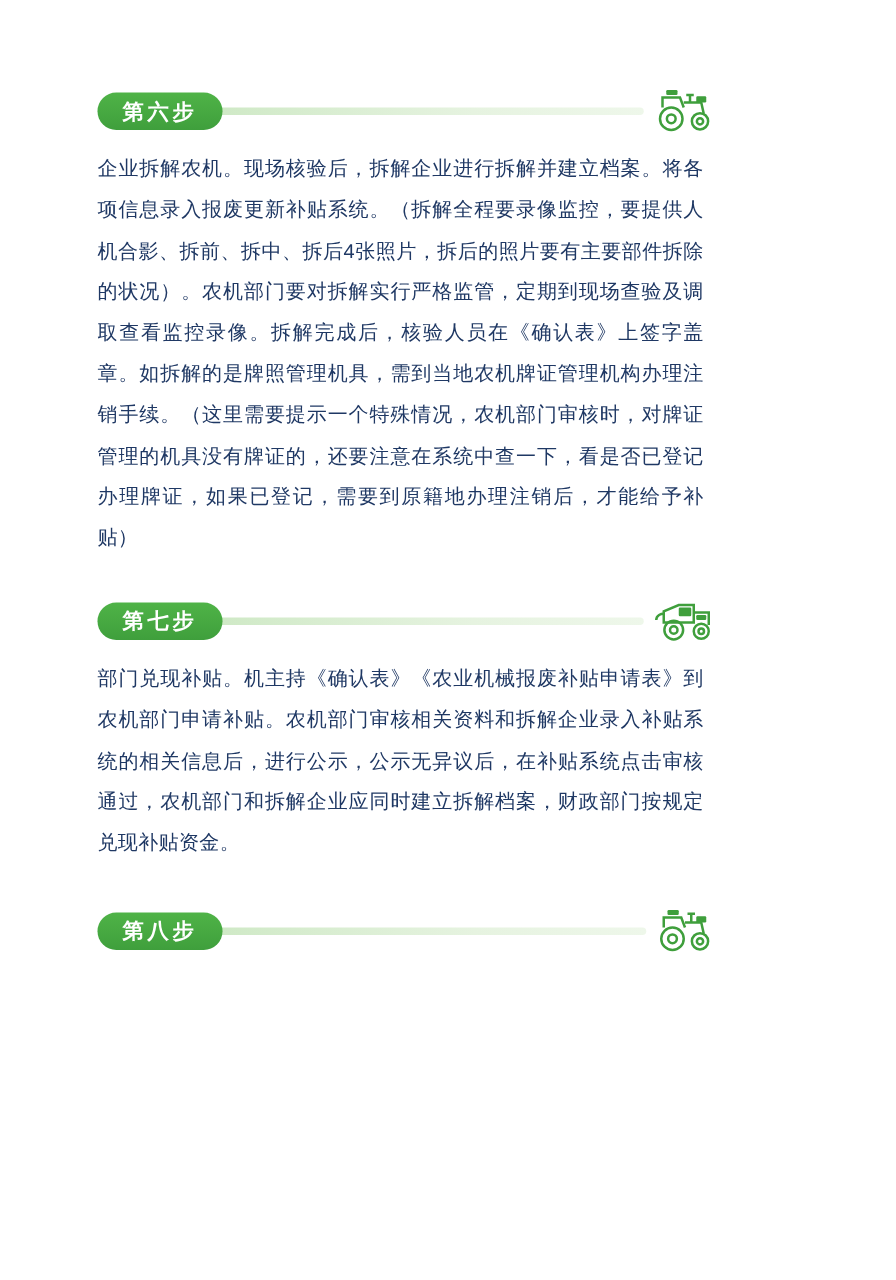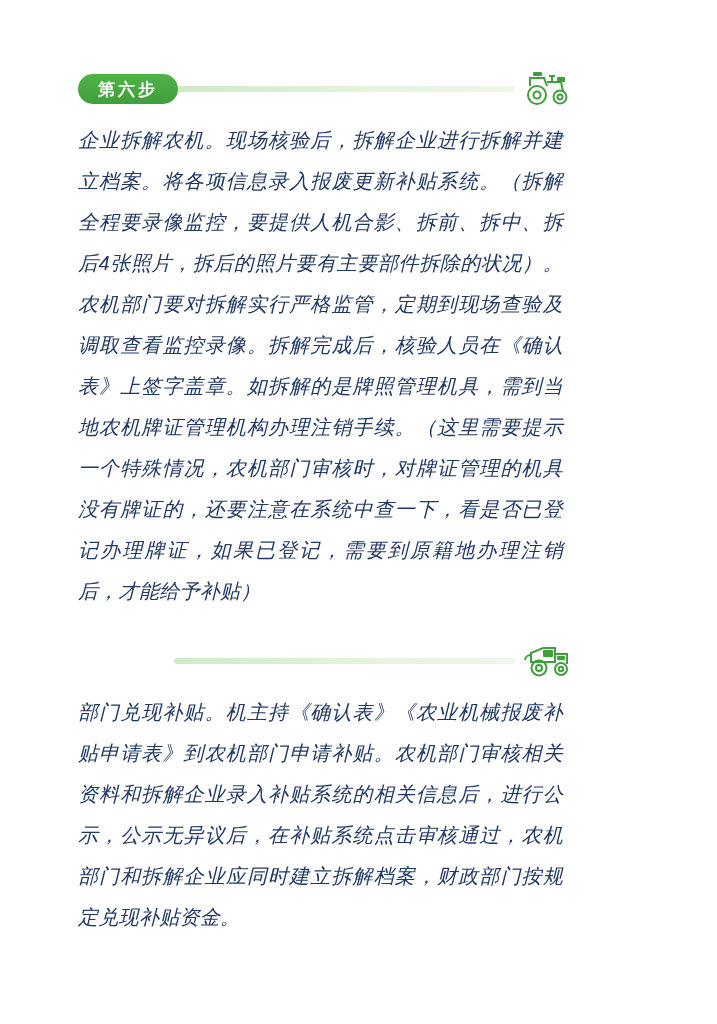--- a/index.html
+++ b/index.html
@@ -61,27 +61,26 @@
   .step-rule.short { right: 46px; }
   .step-icon {
     position: absolute;
     right: -10px;
     top: -8px;
     width: 52px;
     height: 44px;
     z-index: 3;
   }
   .step-body {
-    font-size: 20px;
+    font-size: 16px;
     line-height: 2.05;
     color: #1f3864;
     text-align: justify;
     text-justify: inter-ideograph;
     letter-spacing: 0.3px;
-    font-style: italic;
   }
   .gap-1 { height: 26px; }
   .gap-2 { height: 30px; }
 </style>
 </head>
 <body>
 
 <div class="page">
 
   <div class="step-block">
@@ -108,20 +107,21 @@
       </span>
     </div>
     <div class="step-body">企业拆解农机。现场核验后，拆解企业进行拆解并建立档案。将各项信息录入报废更新补贴系统。（拆解全程要录像监控，要提供人机合影、拆前、拆中、拆后4张照片，拆后的照片要有主要部件拆除的状况）。农机部门要对拆解实行严格监管，定期到现场查验及调取查看监控录像。拆解完成后，核验人员在《确认表》上签字盖章。如拆解的是牌照管理机具，需到当地农机牌证管理机构办理注销手续。（这里需要提示一个特殊情况，农机部门审核时，对牌证管理的机具没有牌证的，还要注意在系统中查一下，看是否已登记办理牌证，如果已登记，需要到原籍地办理注销后，才能给予补贴）</div>
   </div>
 
   <div class="gap-1"></div>
 
   <div class="step-block">
     <div class="step-head">
       <div class="step-rule"></div>
+      <div class="step-badge">第七步</div>
       <span class="step-icon">
         <svg viewBox="0 0 52 44" width="52" height="44" aria-hidden="true">
           <g fill="none" stroke="#3f9f3c" stroke-width="2">
             <circle cx="18" cy="32" r="7.5"></circle>
             <circle cx="18" cy="32" r="3"></circle>
             <circle cx="40" cy="33" r="6"></circle>
             <circle cx="40" cy="33" r="2.2"></circle>
             <path d="M10 26 L10 17 L22 12 L34 12 L34 26 Z"></path>
             <path d="M34 18 L46 18 L46 28"></path>
             <path d="M4 24 C4 20 8 19 10 19"></path>
@@ -132,15 +132,37 @@
           </g>
         </svg>
       </span>
     </div>
     <div class="step-body">部门兑现补贴。机主持《确认表》《农业机械报废补贴申请表》到农机部门申请补贴。农机部门审核相关资料和拆解企业录入补贴系统的相关信息后，进行公示，公示无异议后，在补贴系统点击审核通过，农机部门和拆解企业应同时建立拆解档案，财政部门按规定兑现补贴资金。</div>
   </div>
 
   <div class="gap-2"></div>
 
   <div class="step-block">
+    <div class="step-head">
+      <div class="step-rule short"></div>
+      <div class="step-badge">第八步</div>
+      <span class="step-icon">
+        <svg viewBox="0 0 52 44" width="52" height="44" aria-hidden="true">
+          <g fill="none" stroke="#3f9f3c" stroke-width="2">
+            <circle cx="17" cy="31" r="9"></circle>
+            <circle cx="17" cy="31" r="3.5"></circle>
+            <circle cx="39" cy="33" r="6.5"></circle>
+            <circle cx="39" cy="33" r="2.5"></circle>
+            <path d="M10 22 L10 14 L24 14 L27 22"></path>
+            <path d="M27 18 L40 18 L42 27"></path>
+            <path d="M29 11 L35 11"></path>
+            <path d="M32 11 L32 18"></path>
+          </g>
+          <g fill="#3f9f3c">
+            <rect x="13" y="8" width="9" height="4" rx="1"></rect>
+            <rect x="36" y="13" width="8" height="5" rx="1"></rect>
+          </g>
+        </svg>
+      </span>
+    </div>
   </div>
 
 </div>
 
 </body></html>

